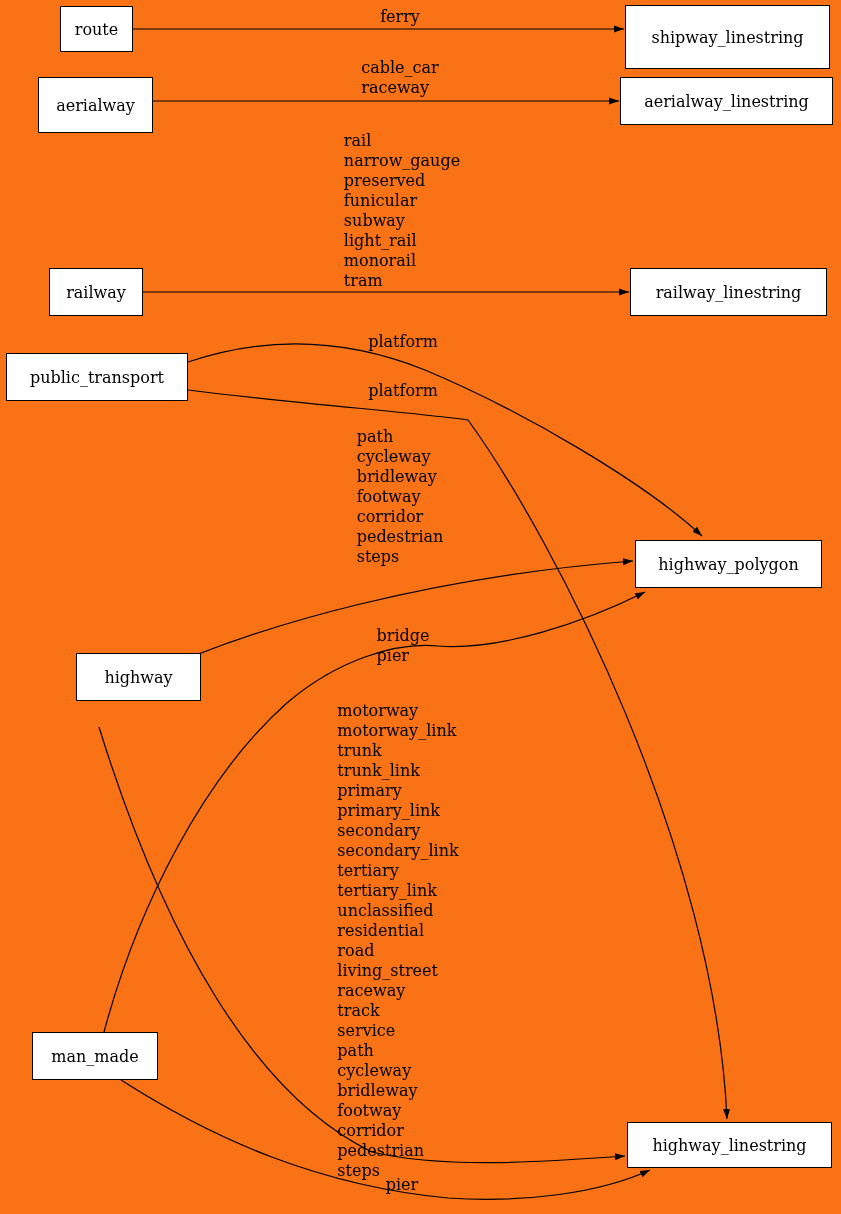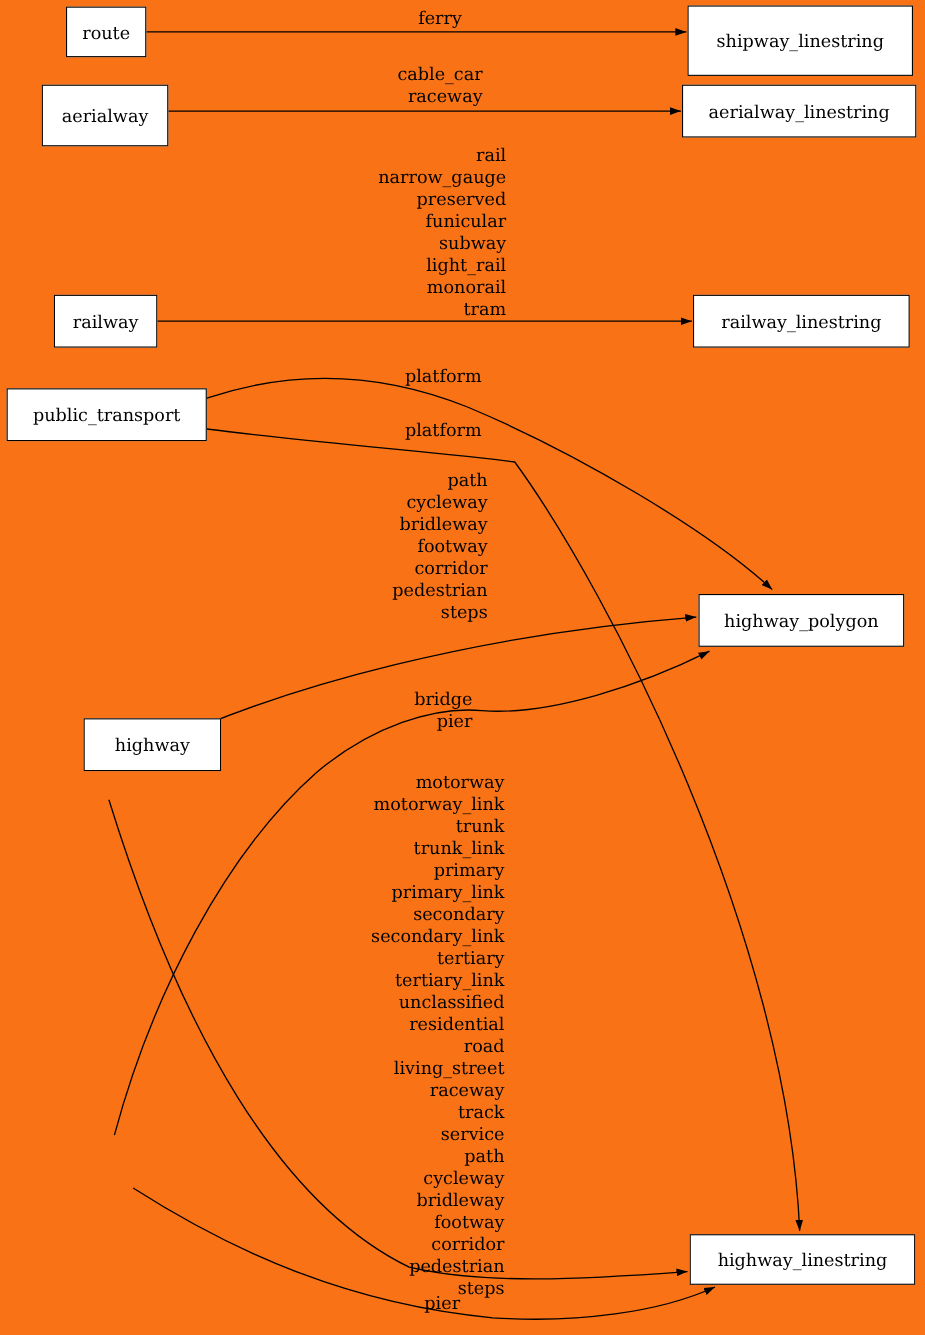--- a/index.html
+++ b/index.html
@@ -24,21 +24,21 @@
     background: #ffffff;
     display: flex;
     align-items: center;
     justify-content: center;
     font-size: 16px;
     white-space: nowrap;
   }
   .edge-label {
     position: absolute;
     transform: translateX(-50%);
-    text-align: right;
+    text-align: left;
     white-space: pre-line;
     font-size: 16px;
     line-height: 20px;
   }
 </style>
 </head>
 <body>
 
 <div id="canvas">
 
@@ -79,20 +79,21 @@
   <div class="node" style="left:49px; top:268px; width:94px; height:48px;">railway</div>
 
   <div class="node" style="left:630px; top:268px; width:197px; height:48px;">railway_linestring</div>
 
   <div class="node" style="left:6px; top:353px; width:182px; height:48px;">public_transport</div>
 
   <div class="node" style="left:635px; top:540px; width:187px; height:48px;">highway_polygon</div>
 
   <div class="node" style="left:44px; top:653px; width:125px; height:48px;margin-left:32px;">highway</div>
 
+  <div class="node" style="left:32px; top:1032px; width:126px; height:48px;">man_made</div>
 
   <div class="node" style="left:627px; top:1122px; width:205px; height:46px;">highway_linestring</div>
 
   <div class="edge-label" style="left:400px; top:7px;">ferry</div>
 
   <div class="edge-label" style="left:400px; top:58px;">cable_car
 raceway</div>
 
   <div class="edge-label" style="left:402px; top:131px;">rail
 narrow_gauge

